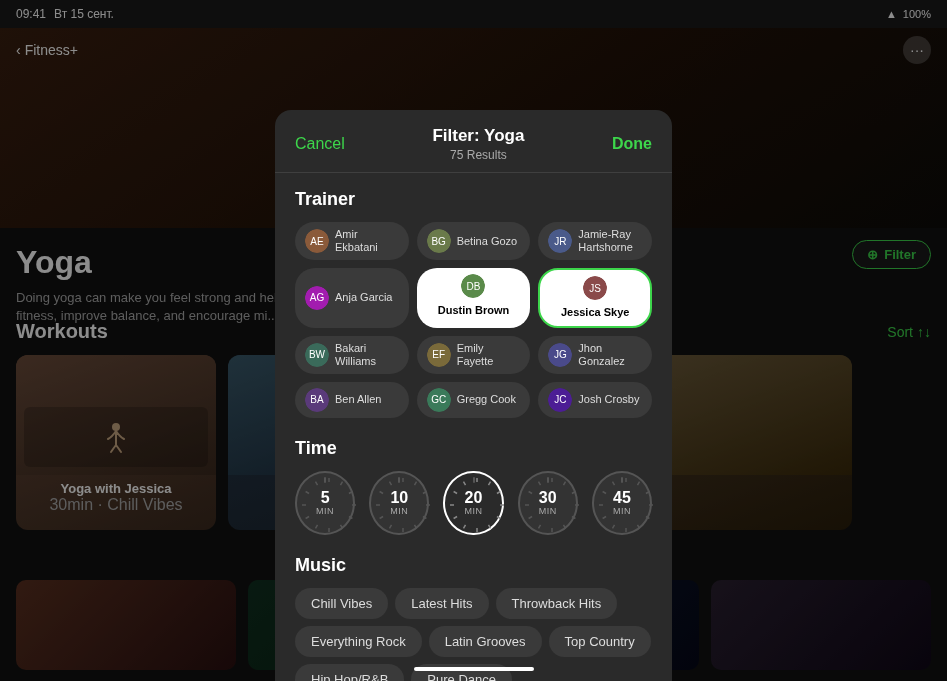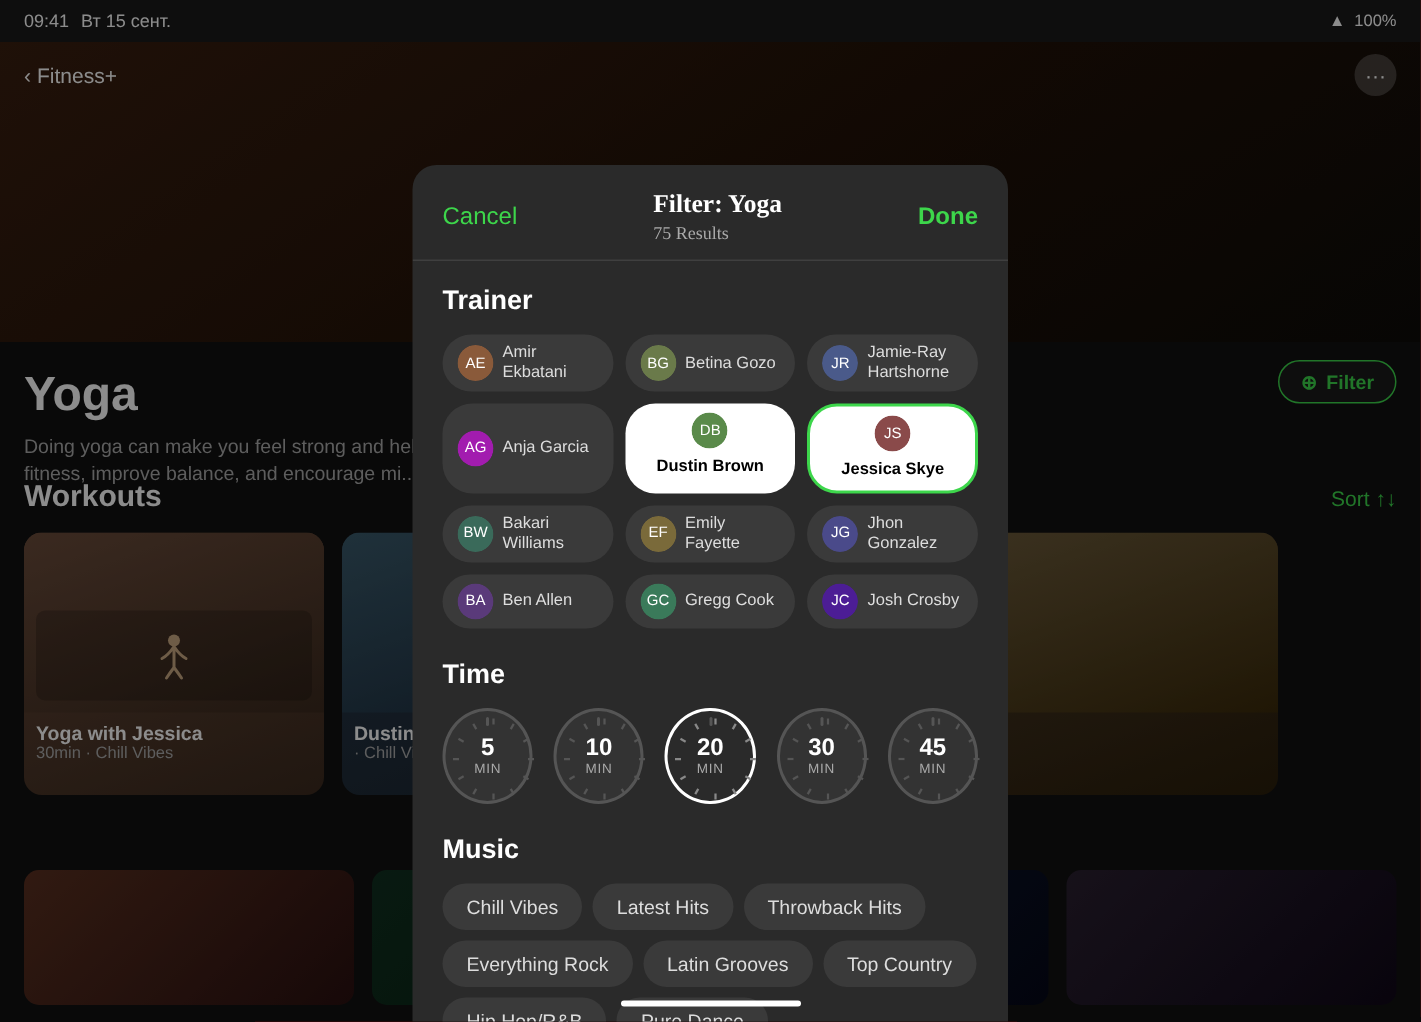--- a/index.html
+++ b/index.html
@@ -26,21 +26,21 @@
       font-size: 12px;
       z-index: 10;
     }
     .status-bar-left { display: flex; gap: 8px; align-items: center; }
     .status-bar-right { display: flex; gap: 6px; align-items: center; font-size: 11px; }
 
     
     .bg-page {
       position: absolute;
       top: 0; left: 0; right: 0; bottom: 0;
-      background: #b91c1c;
+      background: #0c4a6e;
     }
 
     
     .hero-area {
       position: absolute;
       top: 28px; left: 0; right: 0;
       height: 200px;
       background: linear-gradient(180deg, #2a1a0e 0%, #1a1208 100%);
       overflow: hidden;
     }
@@ -154,32 +154,33 @@
       overflow: hidden;
       z-index: 2;
     }
     .workout-card {
       flex: 0 0 200px;
       height: 175px;
       border-radius: 12px;
       overflow: hidden;
       position: relative;
       background: #333;
+      text-align: center;
     }
     .workout-card-info {
       padding: 6px 8px;
     }
     .workout-card-name {
       color: #fff;
       font-size: 13px;
       font-weight: 600;
     }
     .workout-card-sub {
       color: #aaa;
-      font-size: 11px;
+      font-size: 16px;
     }
 
     
     .card-yoga1 { background: linear-gradient(160deg, #6b4c3b 0%, #3b2a1e 100%); }
 
     
     .bottom-cards-row {
       position: absolute;
       top: 580px; left: 0; right: 0;
       height: 100px;
@@ -229,22 +230,21 @@
       border-bottom: 1px solid rgba(255,255,255,0.1);
     }
     .modal-cancel {
       color: #3dd64b;
       font-size: 16px;
       cursor: pointer;
       background: none;
       border: none;
     }
     .modal-title-group {
-      text-align: left;
-      font-family: Liberation Serif, serif;
+      text-align: center;
     }
     .modal-title {
       color: #fff;
       font-size: 17px;
       font-weight: 600;
     }
     .modal-subtitle {
       color: #aaa;
       font-size: 12px;
       margin-top: 2px;

